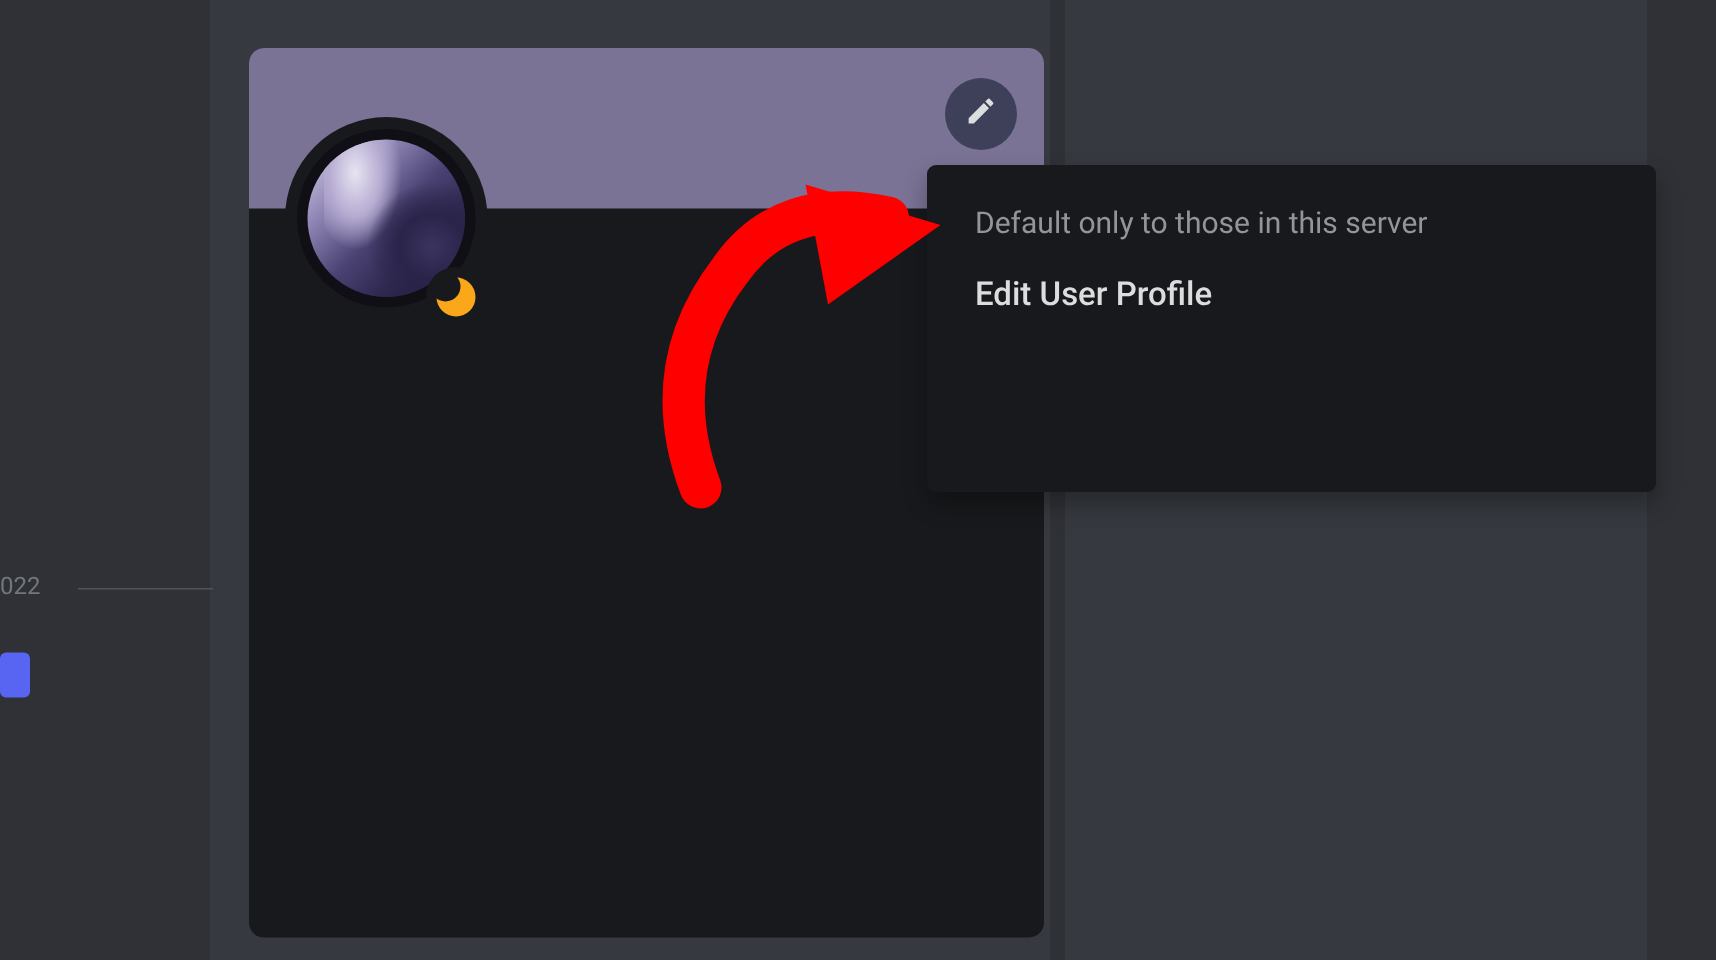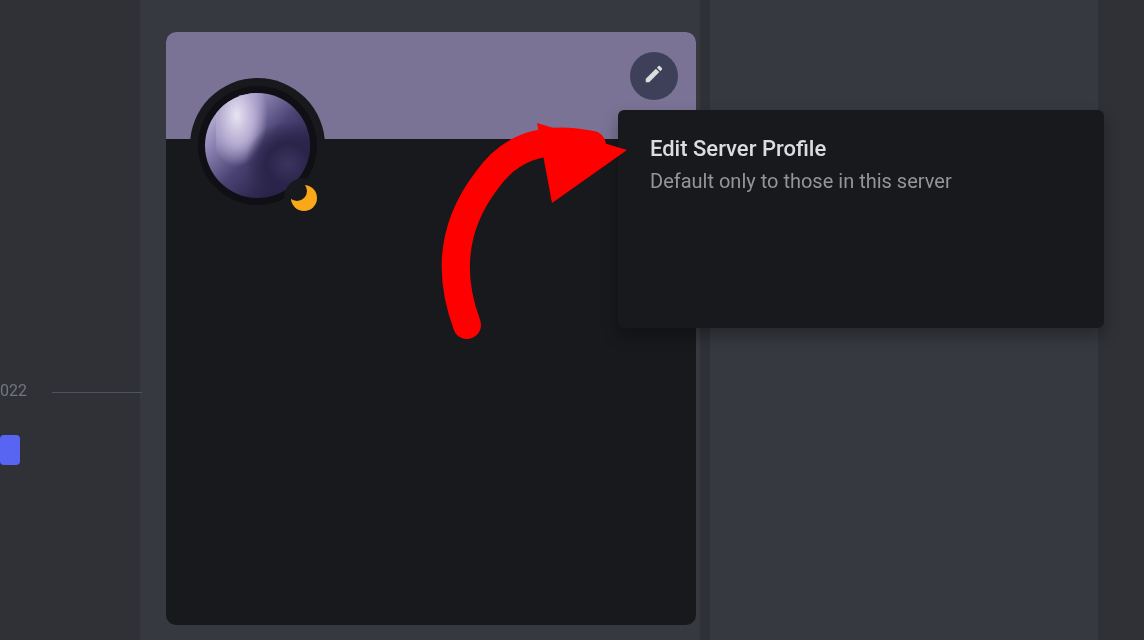--- a/index.html
+++ b/index.html
@@ -248,24 +248,24 @@
     <span>
       <svg viewBox="0 0 24 24">
           <path d="M3 17.25V21h3.75L17.81 9.94l-3.75-3.75L3 17.25zM20.71 7.04c.39-.39.39-1.02 0-1.41l-2.34-2.34c-.39-.39-1.02-.39-1.41 0l-1.83 1.83 3.75 3.75 1.83-1.83z"></path>
         </svg>
     </span>
   </div>
 </div>
 
 <div class="popup-menu">
   <div class="menu-item">
-    <div class="menu-item-title">Edit Server Profile</div>
     <div class="menu-item-desc">Default only to those in this server</div>
   </div>
   <div class="menu-item">
+    <div class="menu-item-title">Edit User Profile</div>
   </div>
 </div>
 
 <div class="arrow-annotation">
   <svg width="220" height="250" viewBox="0 0 220 250">
     <path d="M 35 230 Q 5 150 55 85 Q 90 35 160 50" stroke="#ff0000" stroke-width="28" fill="none" stroke-linecap="round"></path>
     <path d="M 105 28 L 195 55 L 120 108 Z" fill="#ff0000"></path>
   </svg>
 </div>
 

